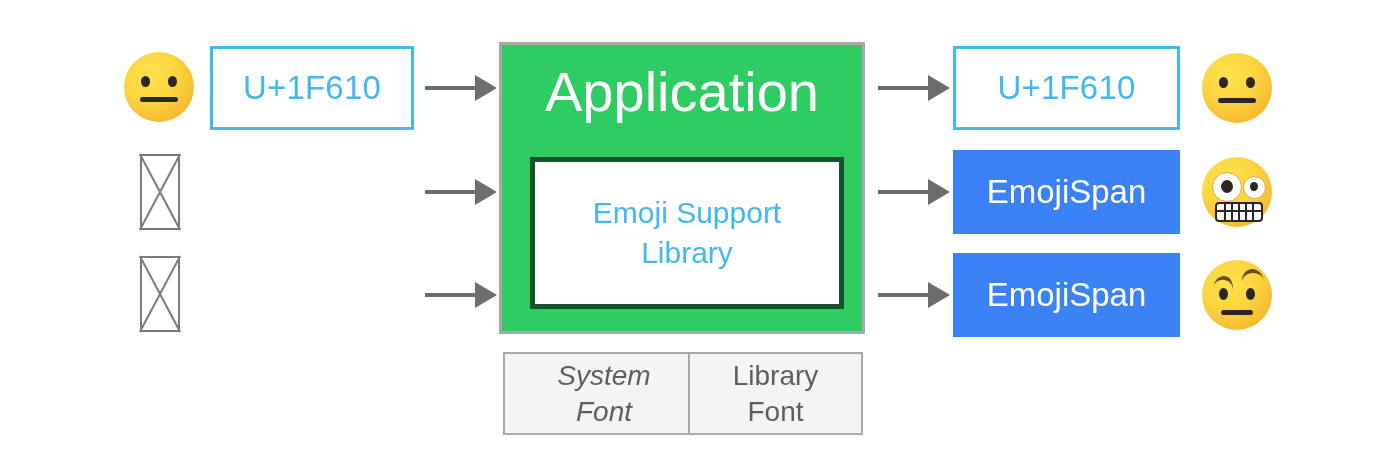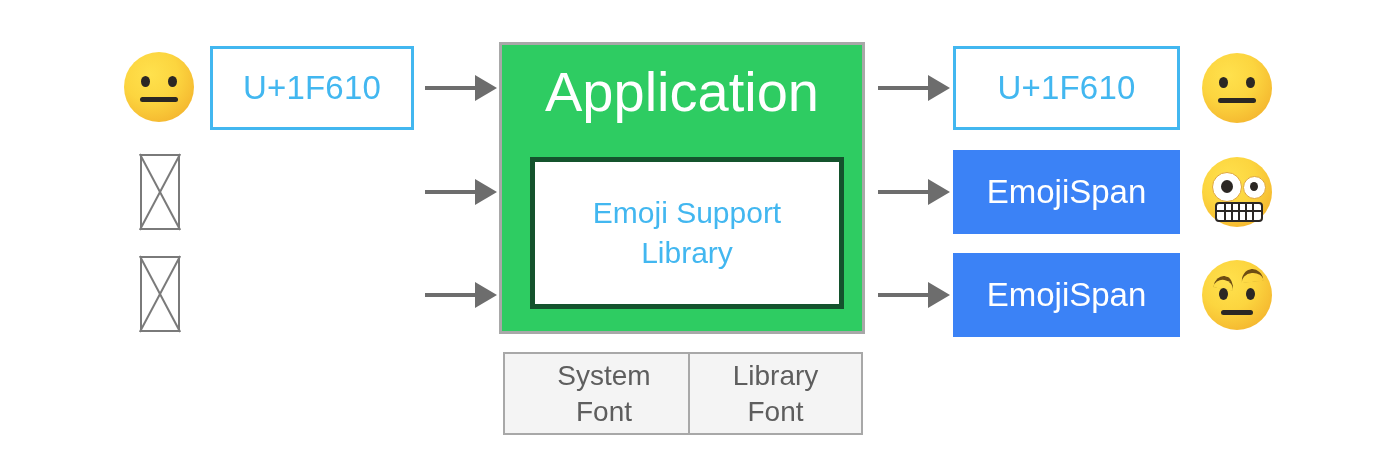--- a/index.html
+++ b/index.html
@@ -218,21 +218,21 @@
     <div class="head" style="left:50px;"></div>
   </div>
 
   <div id="app-box" style="left:499px; top:42px; width:366px; height:292px;">
     <div id="app-title">Application</div>
     <div id="lib-box" style="left:28px; top:112px; width:314px; height:152px;">
       <span><span>Emoji Support</span><br><span>Library</span></span>
     </div>
   </div>
 
-  <div class="font-box" style="left:503px; top:352px; width:202px; height:83px;">
+  <div class="font-box" style="left:503px; top:352px; width:202px; height:83px;font-style:italic;">
     <span><span>System</span><br><span>Font</span></span>
   </div>
   <div class="font-box" style="left:688px; top:352px; width:175px; height:83px;">
     <span><span>Library</span><br><span>Font</span></span>
   </div>
 
   <div class="arrow" style="left:878px; top:75px; width:72px;">
     <div class="shaft" style="width:50px;"></div>
     <div class="head" style="left:50px;"></div>
   </div>

